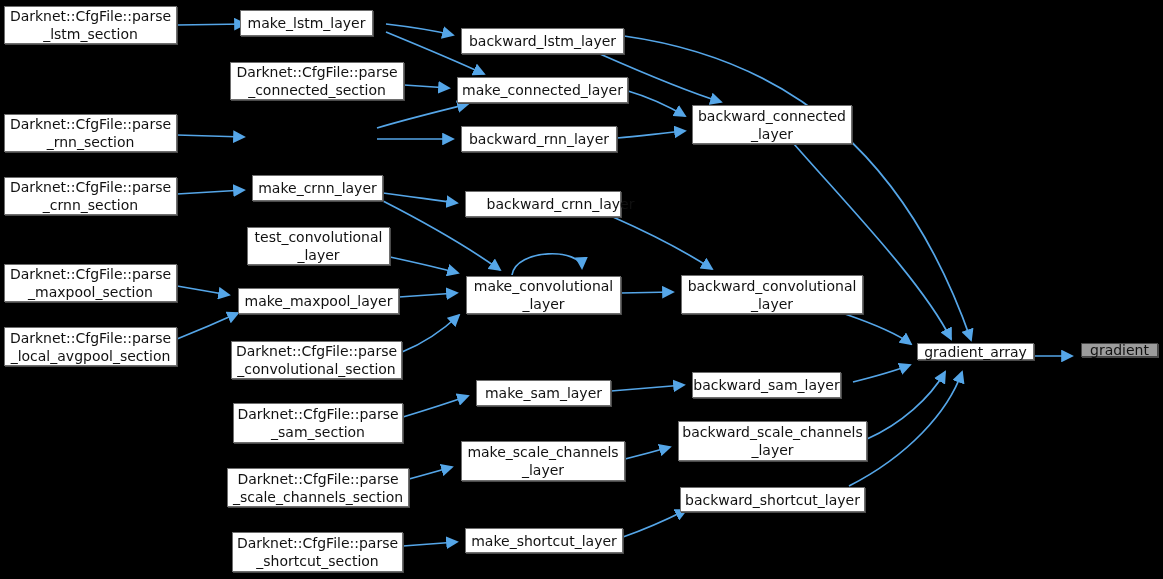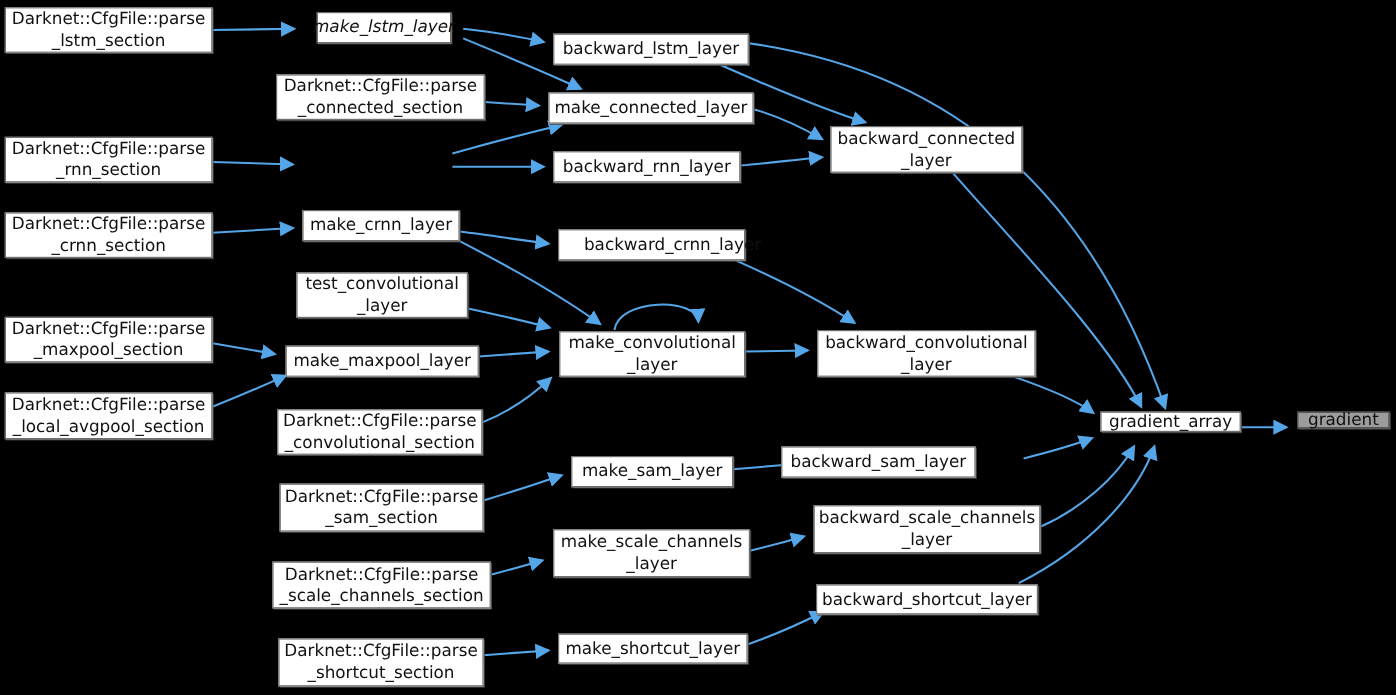--- a/index.html
+++ b/index.html
@@ -78,21 +78,21 @@
       <path class="edge" d="M867,439 C901,424 930,398 945,372" marker-end="url(#arrowhead)"></path>
       <path class="edge" d="M409,479 C424,475 438,471 452,467" marker-end="url(#arrowhead)"></path>
       <path class="edge" d="M623,537 C646,529 668,519 686,510" marker-end="url(#arrowhead)"></path>
       <path class="edge" d="M849,486 C908,456 948,412 962,372" marker-end="url(#arrowhead)"></path>
       <path class="edge" d="M1034,356 L1072,356" marker-end="url(#arrowhead)"></path>
       <path class="edge" d="M403,546 L457,542" marker-end="url(#arrowhead)"></path>
     </svg>
   <div class="node-layer" id="node-layer">
       <div class="node" style="left: 4px; top: 6px; width: 173px; height: 38px;">Darknet::CfgFile::parse
 _lstm_section</div>
-      <div class="node" style="left: 264px; top: 10px; width: 112px; height: 26px; font-style: italic;">make_lstm_layer</div>
+      <div class="node" style="left: 240px; top: 10px; width: 133px; height: 26px;">make_lstm_layer</div>
       <div class="node" style="left: 461px; top: 28px; width: 163px; height: 26px;">backward_lstm_layer</div>
       <div class="node" style="left: 230px; top: 62px; width: 174px; height: 38px;">Darknet::CfgFile::parse
 _connected_section</div>
       <div class="node" style="left: 457px; top: 77px; width: 171px; height: 26px;">make_connected_layer</div>
       <div class="node" style="left: 692px; top: 105px; width: 160px; height: 39px;">backward_connected
 _layer</div>
       <div class="node" style="left: 4px; top: 114px; width: 173px; height: 38px;">Darknet::CfgFile::parse
 _rnn_section</div>
       <div class="node" style="left: 461px; top: 126px; width: 156px; height: 26px; text-align: right;">backward_rnn_layer</div>
       <div class="node" style="left: 4px; top: 177px; width: 173px; height: 38px;">Darknet::CfgFile::parse
@@ -108,21 +108,21 @@
 _layer</div>
       <div class="node" style="left: 681px; top: 275px; width: 182px; height: 39px;">backward_convolutional
 _layer</div>
       <div class="node" style="left: 4px; top: 327px; width: 173px; height: 39px;">Darknet::CfgFile::parse
 _local_avgpool_section</div>
       <div class="node" style="left: 231px; top: 341px; width: 171px; height: 38px;">Darknet::CfgFile::parse
 _convolutional_section</div>
       <div class="node" style="left: 917px; top: 343px; width: 117px; height: 17px;">gradient_array</div>
       <div class="node node--current" style="left: 1081px; top: 343px; width: 77px; height: 14px;">gradient</div>
       <div class="node" style="left: 476px; top: 380px; width: 135px; height: 26px;">make_sam_layer</div>
-      <div class="node" style="left: 651px; top: 372px; width: 162px; height: 26px;">backward_sam_layer</div>
+      <div class="node" style="left: 692px; top: 372px; width: 149px; height: 26px;">backward_sam_layer</div>
       <div class="node" style="left: 233px; top: 403px; width: 170px; height: 40px;">Darknet::CfgFile::parse
 _sam_section</div>
       <div class="node" style="left: 461px; top: 441px; width: 164px; height: 40px;">make_scale_channels
 _layer</div>
       <div class="node" style="left: 678px; top: 421px; width: 189px; height: 40px;">backward_scale_channels
 _layer</div>
       <div class="node" style="left: 227px; top: 468px; width: 182px; height: 39px;">Darknet::CfgFile::parse
 _scale_channels_section</div>
       <div class="node" style="left: 680px; top: 487px; width: 185px; height: 25px;">backward_shortcut_layer</div>
       <div class="node" style="left: 465px; top: 528px; width: 158px; height: 25px;">make_shortcut_layer</div>

